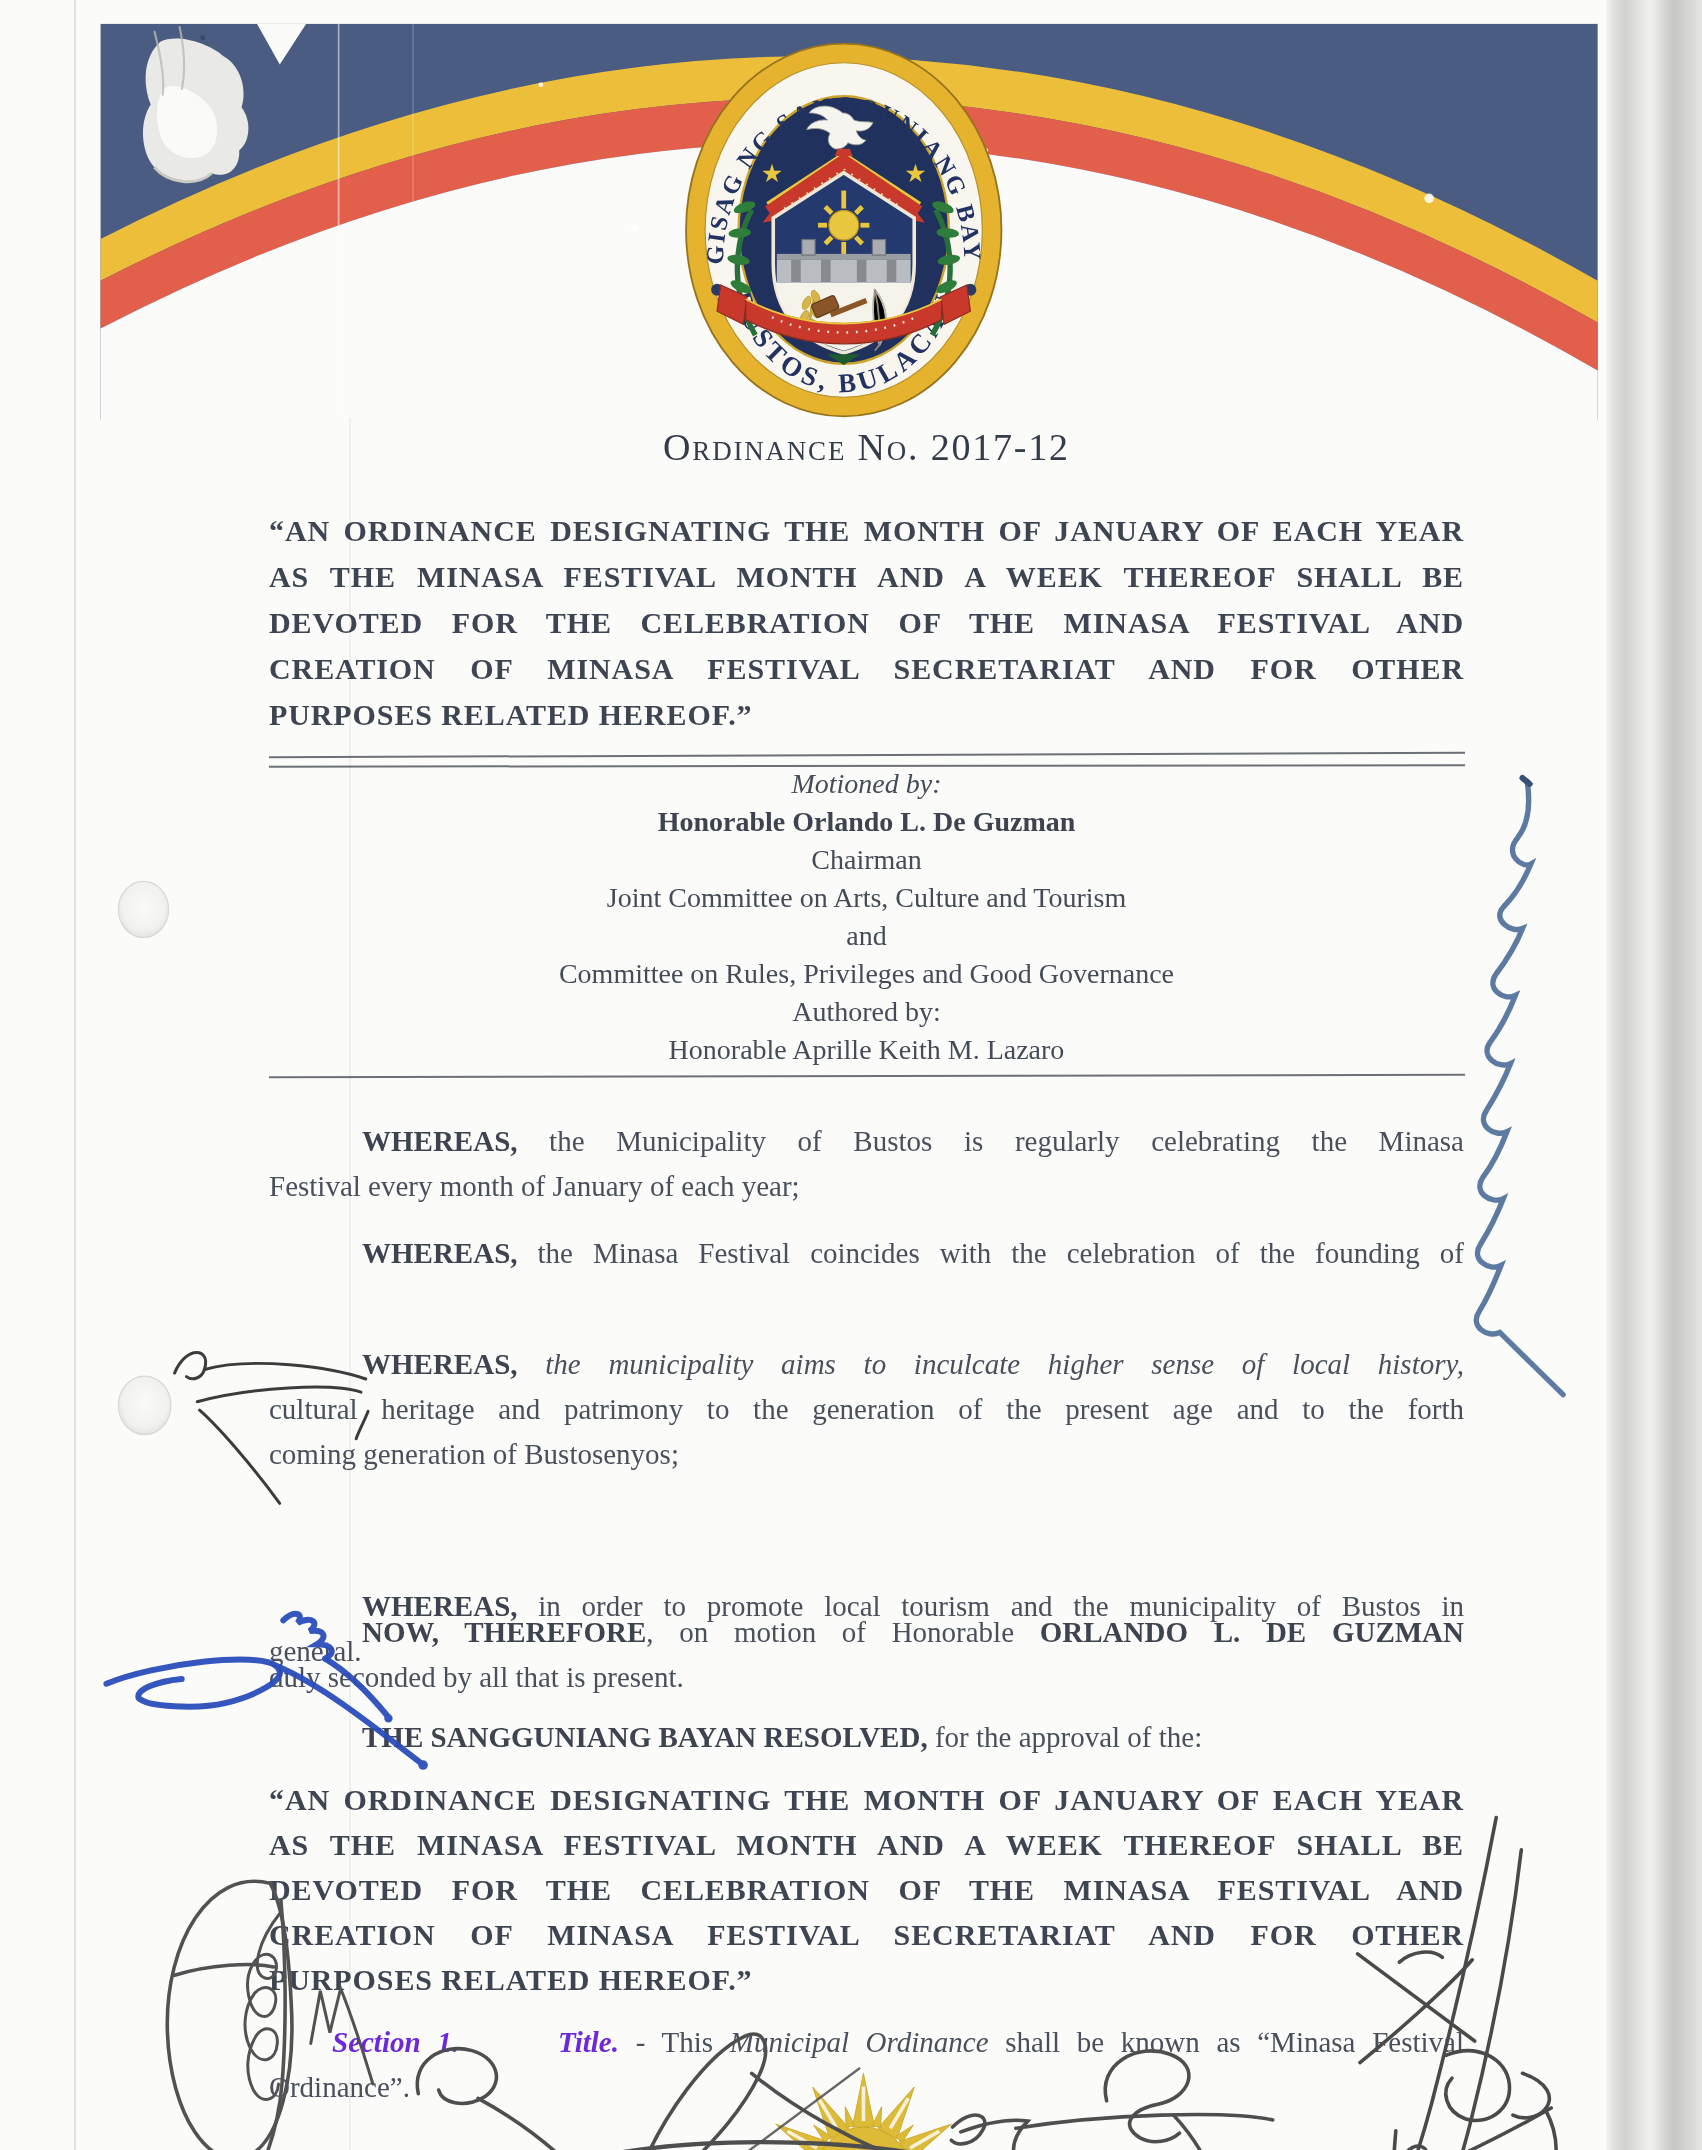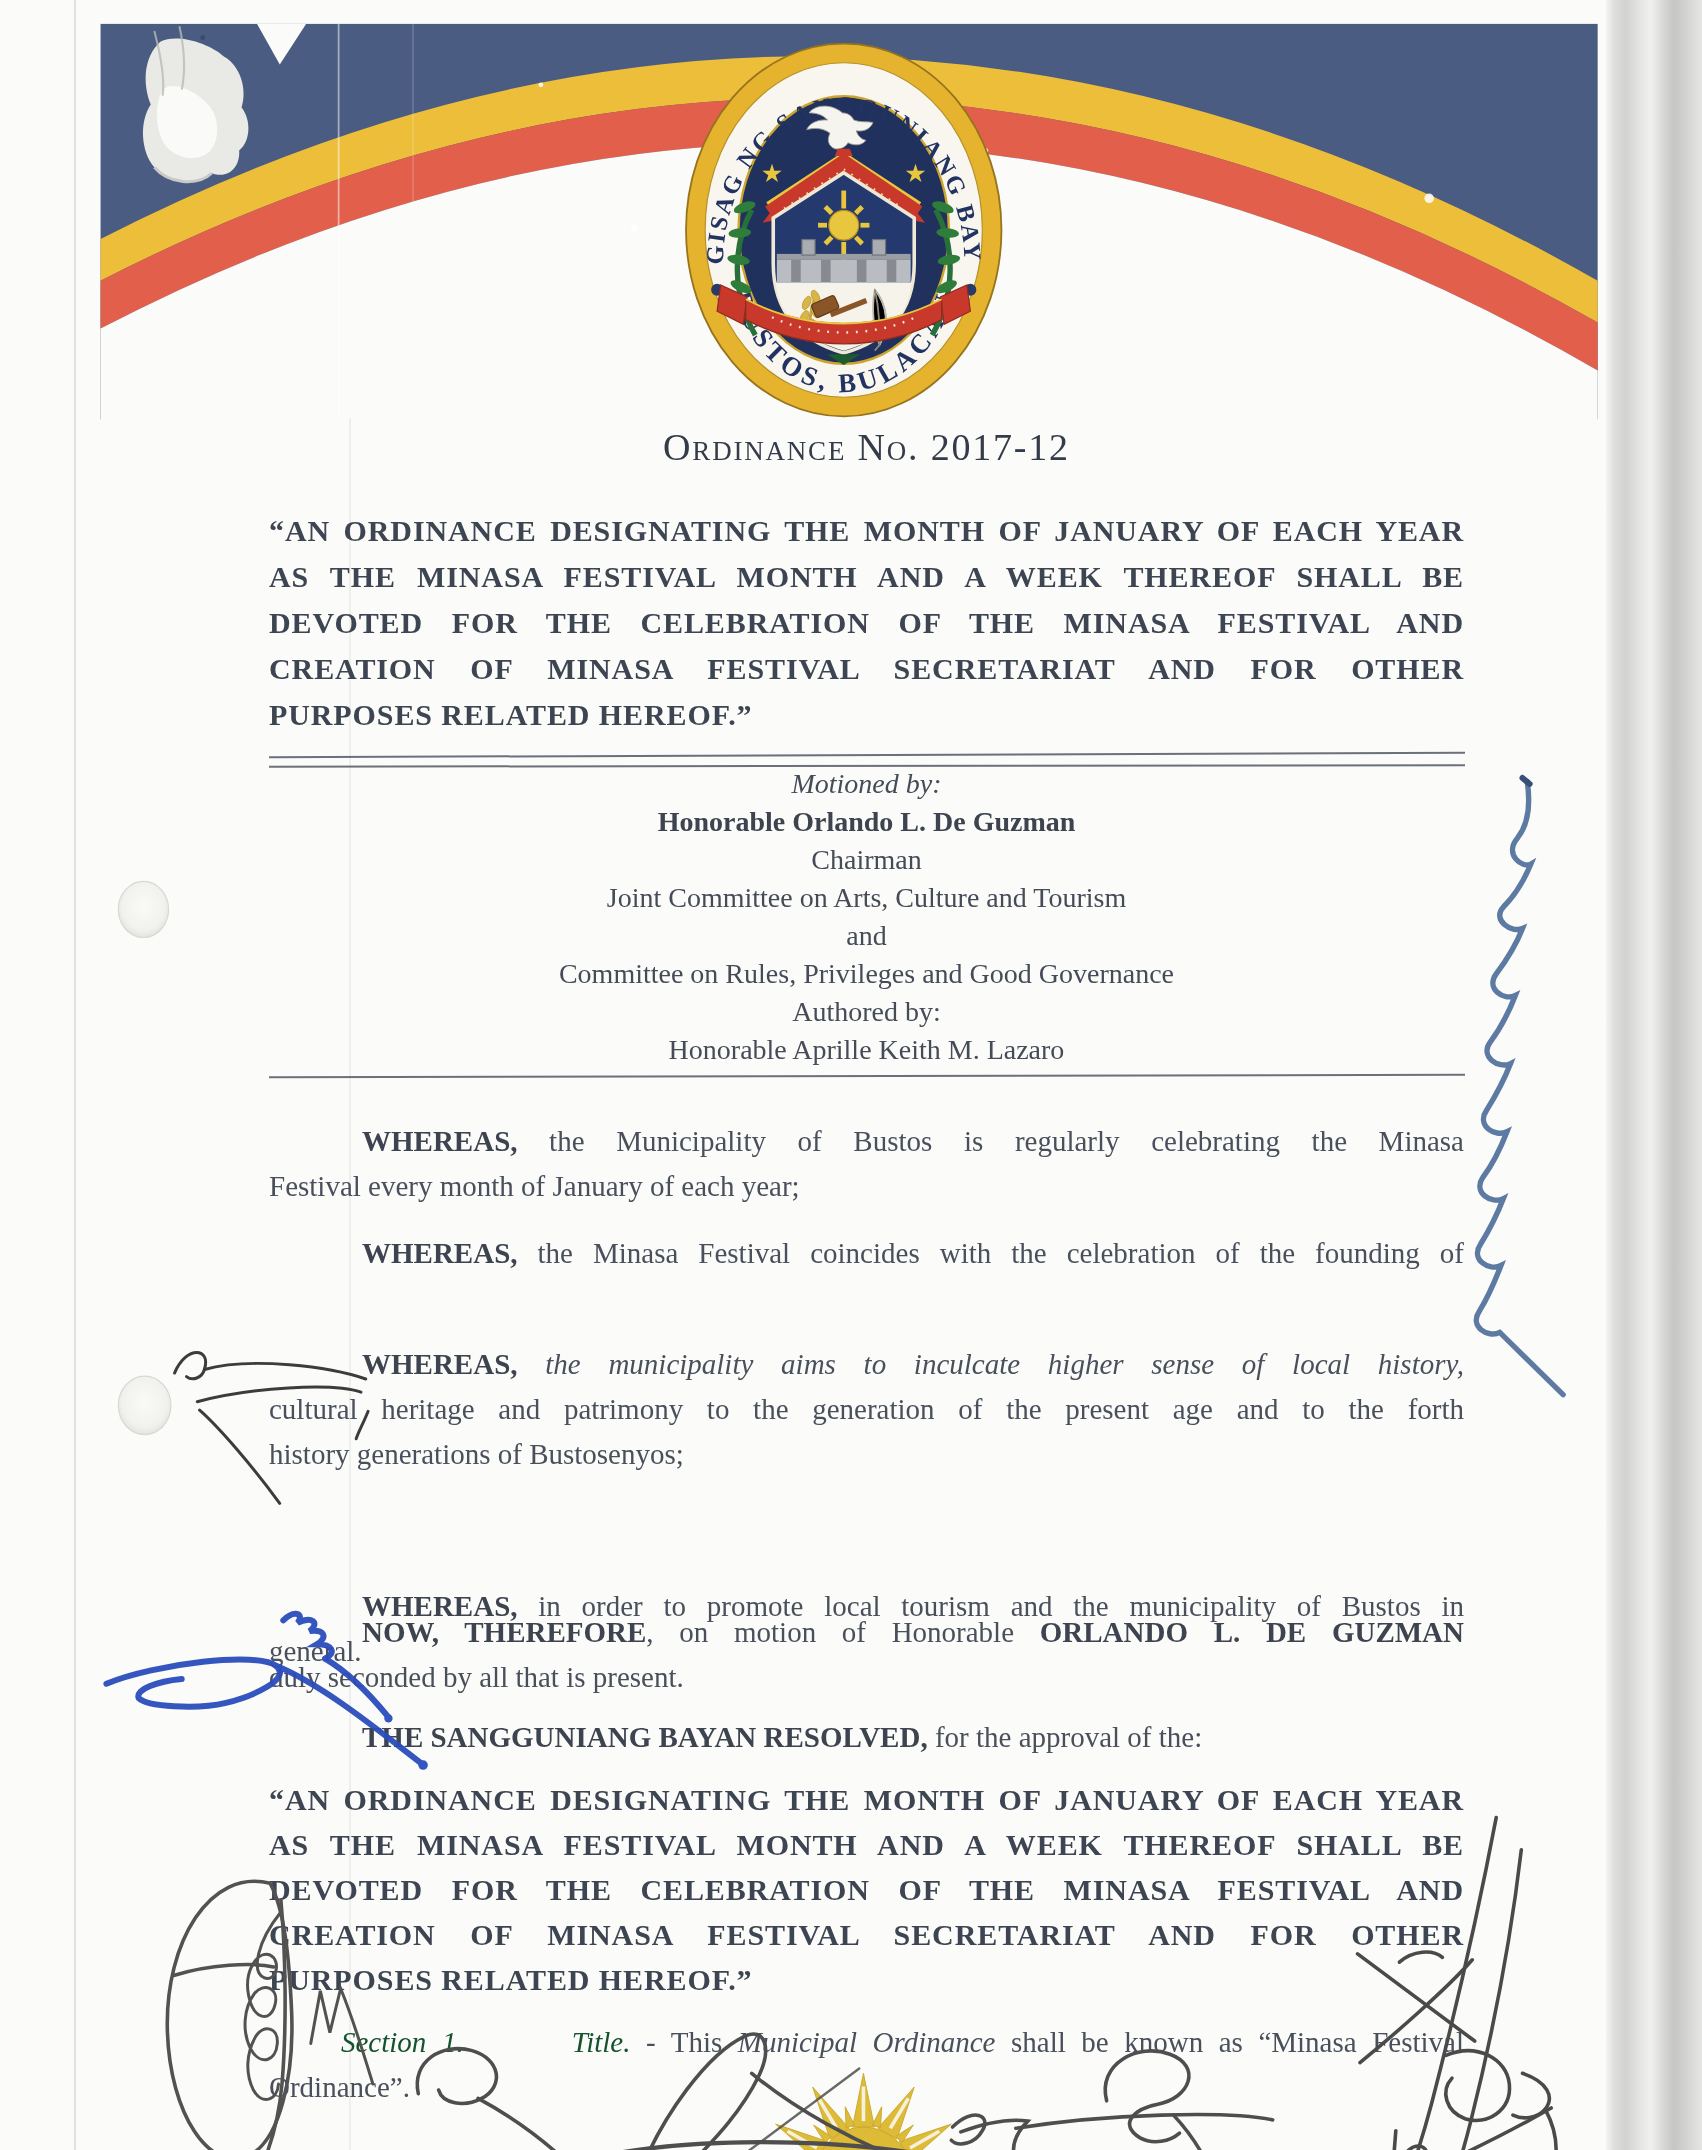--- a/index.html
+++ b/index.html
@@ -8,21 +8,21 @@
   svg{display:block;}
   .abs{position:absolute;}
   
   #title{position:absolute;left:269px;top:425px;width:1195px;text-align:center;
          font-size:38px;font-weight:400;font-variant:small-caps;letter-spacing:1.8px;color:#343b49;}
   .para{position:absolute;left:269px;width:1195px;color:#49505c;font-size:29px;line-height:45px;overflow:visible;}
   .tline{white-space:nowrap;}
   .jl{text-align:justify;text-align-last:justify;}
   .b{font-weight:700;color:#3d4450;}
   .i{font-style:italic;}
-  .bi{font-weight:400;font-style:italic;color:#14532d;margin-left:9px;}
+  .bi{font-weight:700;font-style:italic;color:#6d28d9;}
   .sp{display:inline-block;}
   .quote .tline{font-weight:700;letter-spacing:0.9px;color:#3e4552;}
   #motioned{position:absolute;left:269px;top:765px;width:1195px;text-align:center;
             font-size:28px;line-height:38px;color:#454c58;}
   .rule{position:absolute;left:269px;width:1196px;height:1.8px;background:#4c515b;opacity:.82;}
   
   #right-edge{position:absolute;top:0;left:1606px;width:97px;height:2151px;
     background:linear-gradient(90deg,#f4f4f3 0%,#e0e0df 8%,#d2d2d1 20%,#e6e6e5 36%,
                #f0f0ef 46%,#dadad9 58%,#c6c6c5 70%,#d0d0cf 80%,#dededd 92%,#e6e6e5 100%);}
   #left-line{position:absolute;top:0;left:74px;width:2.4px;height:2151px;background:rgba(130,130,130,.22);}
@@ -207,21 +207,21 @@
       <div class="para" style="top: 1119px;">
         <div class="tline jl" style="text-indent: 93px;"><span class="b">WHEREAS,</span><span> the Municipality of Bustos is regularly celebrating the Minasa</span></div>
         <div class="tline"><span>Festival every month of January of each year;</span></div>
       </div>
       <div class="para" style="top: 1231px;">
         <div class="tline jl" style="text-indent: 93px;"><span class="b">WHEREAS,</span><span> the Minasa Festival coincides with the celebration of the founding of</span></div>
       </div>
       <div class="para" style="top: 1342px;">
         <div class="tline jl" style="text-indent: 93px;"><span class="b">WHEREAS,</span><span> </span><span class="i">the municipality aims to inculcate higher sense of local history,</span></div>
         <div class="tline jl"><span>cultural heritage and patrimony to the generation of the present age and to the forth</span></div>
-        <div class="tline"><span>history generations of Bustosenyos;</span></div>
+        <div class="tline"><span>coming generation of Bustosenyos;</span></div>
       </div>
       <div class="para" style="top: 1584px;">
         <div class="tline jl" style="text-indent: 93px;"><span class="b">WHEREAS,</span><span> in order to promote local tourism and the municipality of Bustos in</span></div>
         <div class="tline"><span>general.</span></div>
       </div>
       <div class="para" style="top: 1610px;">
         <div class="tline jl" style="text-indent: 93px;"><span class="b">NOW, THEREFORE</span><span>, on motion of Honorable </span><span class="b">ORLANDO L. DE GUZMAN</span></div>
         <div class="tline"><span>duly seconded by all that is present.</span></div>
       </div>
       <div class="para" style="top: 1715px;">

